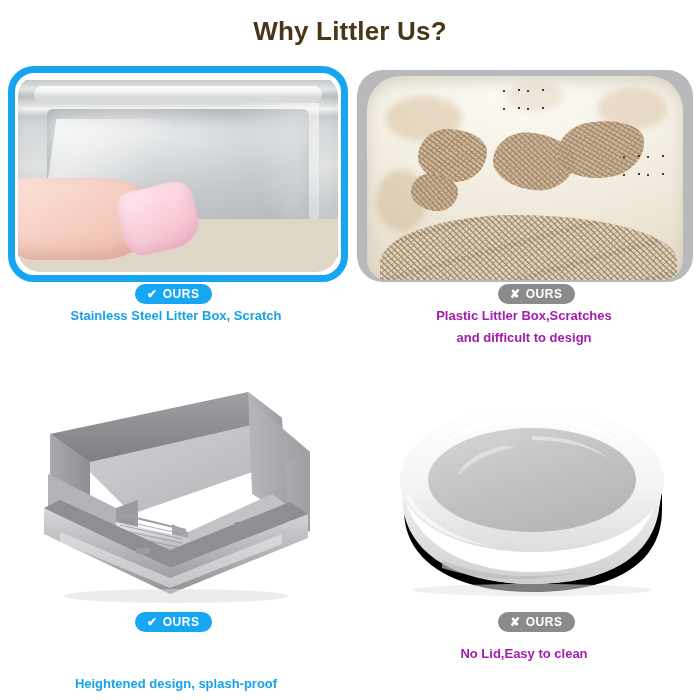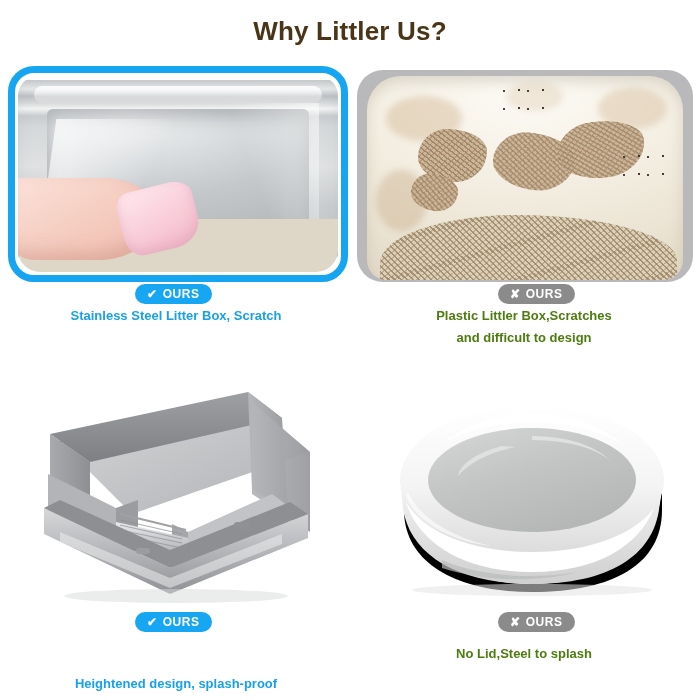--- a/index.html
+++ b/index.html
@@ -241,21 +241,21 @@
 
   
   .caption {
     position: absolute;
     text-align: center;
     font-size: 13px;
     font-weight: bold;
     line-height: 22px;
   }
   .cap-blue { color: #18a1e8; }
-  .cap-gray { color: #4d7c0f; }
+  .cap-gray { color: #a21caf; }
 
   .cap-tl { left: 8px;   top: 305px; width: 336px; }
   .cap-tr { left: 356px; top: 305px; width: 336px; }
   .cap-bl { left: 8px;   top: 673px; width: 336px; }
   .cap-br { left: 356px; top: 643px; width: 336px; }
 </style>
 </head>
 <body>
 
 <div class="page-title">Why Littler Us?</div>
@@ -454,14 +454,14 @@
 <div class="caption cap-gray cap-tr">
   <div>Plastic Littler Box,Scratches</div>
   <div>and difficult to design</div>
 </div>
 
 <div class="caption cap-blue cap-bl">
   <div>Heightened design, splash-proof</div>
 </div>
 
 <div class="caption cap-gray cap-br">
-  <div>No Lid,Steel to splash</div>
+  <div>No Lid,Easy to clean</div>
 </div>
 
 </body></html>

